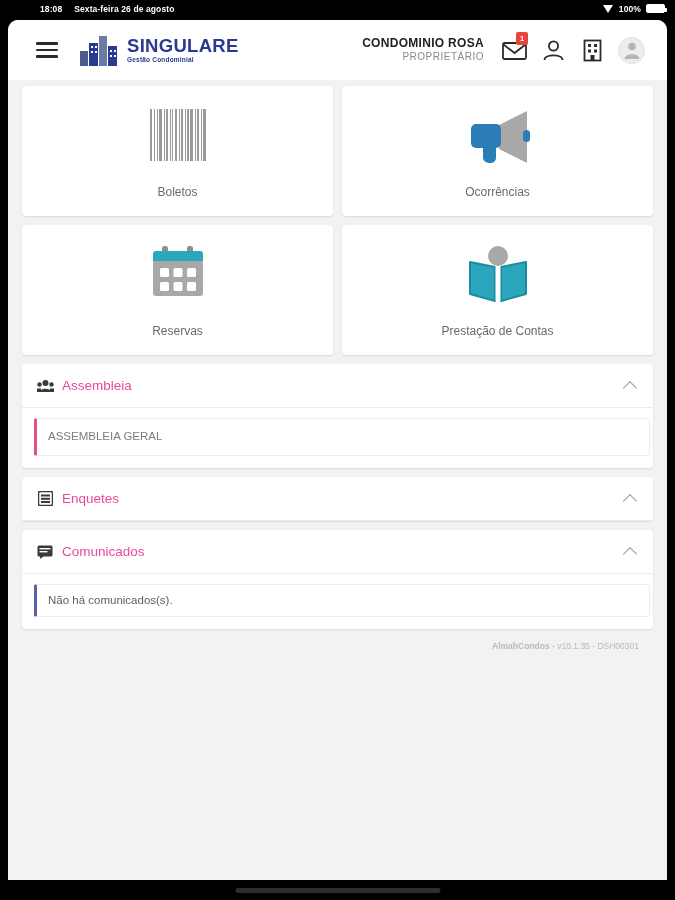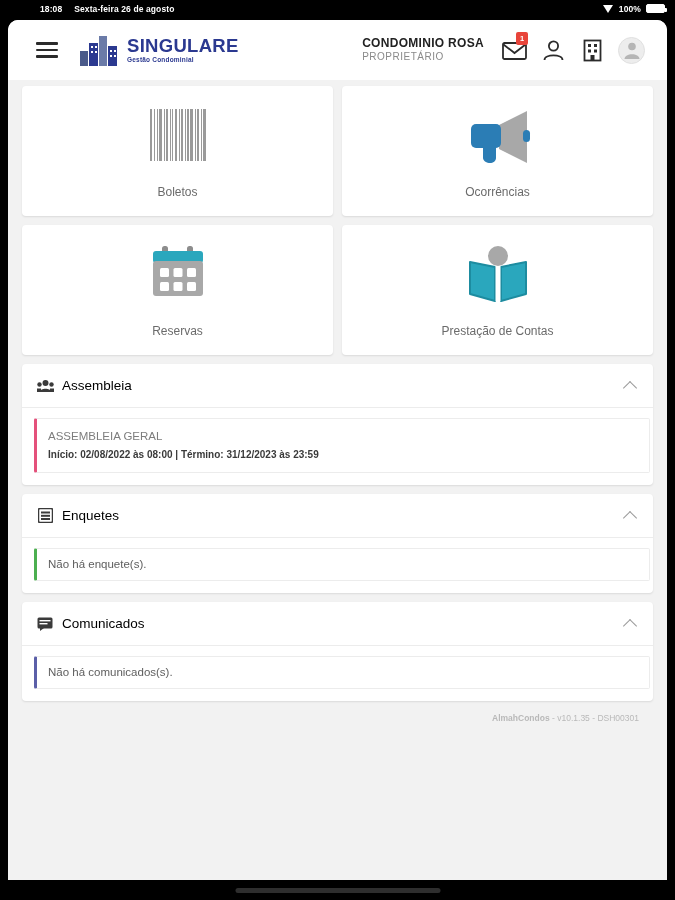--- a/index.html
+++ b/index.html
@@ -80,21 +80,21 @@
     text-align: center;
   }
   .brand-sub {
     font-size: 6.5px; font-weight: bold; color: #2b3990;
     letter-spacing: 0.2px; margin-top: 2px;
   }
 
   .header-right {
     margin-left: auto; display:flex; align-items:center; gap: 13px;
   }
-  .condo-block { text-align: left; line-height: 1.25; margin-right: 4px; }
+  .condo-block { text-align: right; line-height: 1.25; margin-right: 4px; }
   .condo-name { font-size: 12px; font-weight: bold; color:#222; letter-spacing: 0.3px; }
   .condo-role { font-size: 10px; color:#8a8a8a; letter-spacing: 0.5px; }
 
   .hicon { position: relative; width: 26px; height: 26px; display:flex; align-items:center; justify-content:center; cursor:pointer; }
   .badge {
     position:absolute; top:-5px; right:-1px;
     background:#e8443a; color:#fff;
     font-size:7.5px; font-weight:bold;
     min-width:12px; height:13px; line-height:13px;
     text-align:center; border-radius:2px; padding:0 2px;
@@ -153,21 +153,21 @@
     overflow:hidden;
   }
   .panel-head {
     height: 44px;
     display:flex; align-items:center;
     padding: 0 16px 0 14px;
     border-bottom: 1px solid #ececec;
     cursor:pointer;
   }
   .panel-head-icon { width:18px; height:18px; display:flex; align-items:center; justify-content:center; margin-right:8px; }
-  .panel-title { font-size: 13.5px; color:#000000; }
+  .panel-title { font-size: 13.5px; color:#ec4899; }
   .chevron {
     margin-left:auto; width:13px; height:13px; position:relative;
   }
   .chevron::before{
     content:""; position:absolute; left:1px; top:4px;
     width:9px; height:9px;
     border-left:1.6px solid #9b9b9b; border-top:1.6px solid #9b9b9b;
     transform: rotate(45deg);
   }
   .panel-body { padding: 10px 3px 12px 12px; }
@@ -373,43 +373,37 @@
             <rect x="0" y="9.5" width="4" height="3.5" fill="#3a3a3a"></rect>
             <rect x="13" y="9.5" width="4" height="3.5" fill="#3a3a3a"></rect>
           </svg>
         </span>
         <span class="panel-title">Assembleia</span>
         <span class="chevron"></span>
       </div>
       <div class="panel-body">
         <div class="item-card" style="border-left-color:#e4517b">
           <div class="item-title">ASSEMBLEIA GERAL</div>
-          <div class="item-sub">Início: 02/08/2022 às 08:00 | Término: 31/12/2023 às 23:59</div>
         </div>
       </div>
     </div>
 
     <div class="panel">
       <div class="panel-head">
         <span class="panel-head-icon">
           <svg width="15" height="15" viewBox="0 0 15 15">
             <rect x="0.5" y="0.5" width="14" height="14" rx="1.5" fill="none" stroke="#3a3a3a" stroke-width="1.5"></rect>
             <rect x="3" y="3.5" width="9" height="2" fill="#3a3a3a"></rect>
             <rect x="3" y="6.8" width="9" height="2" fill="#3a3a3a"></rect>
             <rect x="3" y="10" width="9" height="2" fill="#3a3a3a"></rect>
           </svg>
         </span>
         <span class="panel-title">Enquetes</span>
         <span class="chevron"></span>
       </div>
-      <div class="panel-body">
-        <div class="item-card" style="border-left-color:#4caf50">
-          <div class="empty-text">Não há enquete(s).</div>
-        </div>
-      </div>
     </div>
 
     <div class="panel">
       <div class="panel-head">
         <span class="panel-head-icon">
           <svg width="16" height="14" viewBox="0 0 16 14">
             <rect x="0.5" y="0.5" width="15" height="11" rx="1.5" fill="#3a3a3a"></rect>
             <path d="M3 11 L3 14 L7 11 Z" fill="#3a3a3a"></path>
             <rect x="2.5" y="3" width="11" height="1.4" fill="#ffffff"></rect>
             <rect x="2.5" y="6" width="8" height="1.4" fill="#ffffff"></rect>

